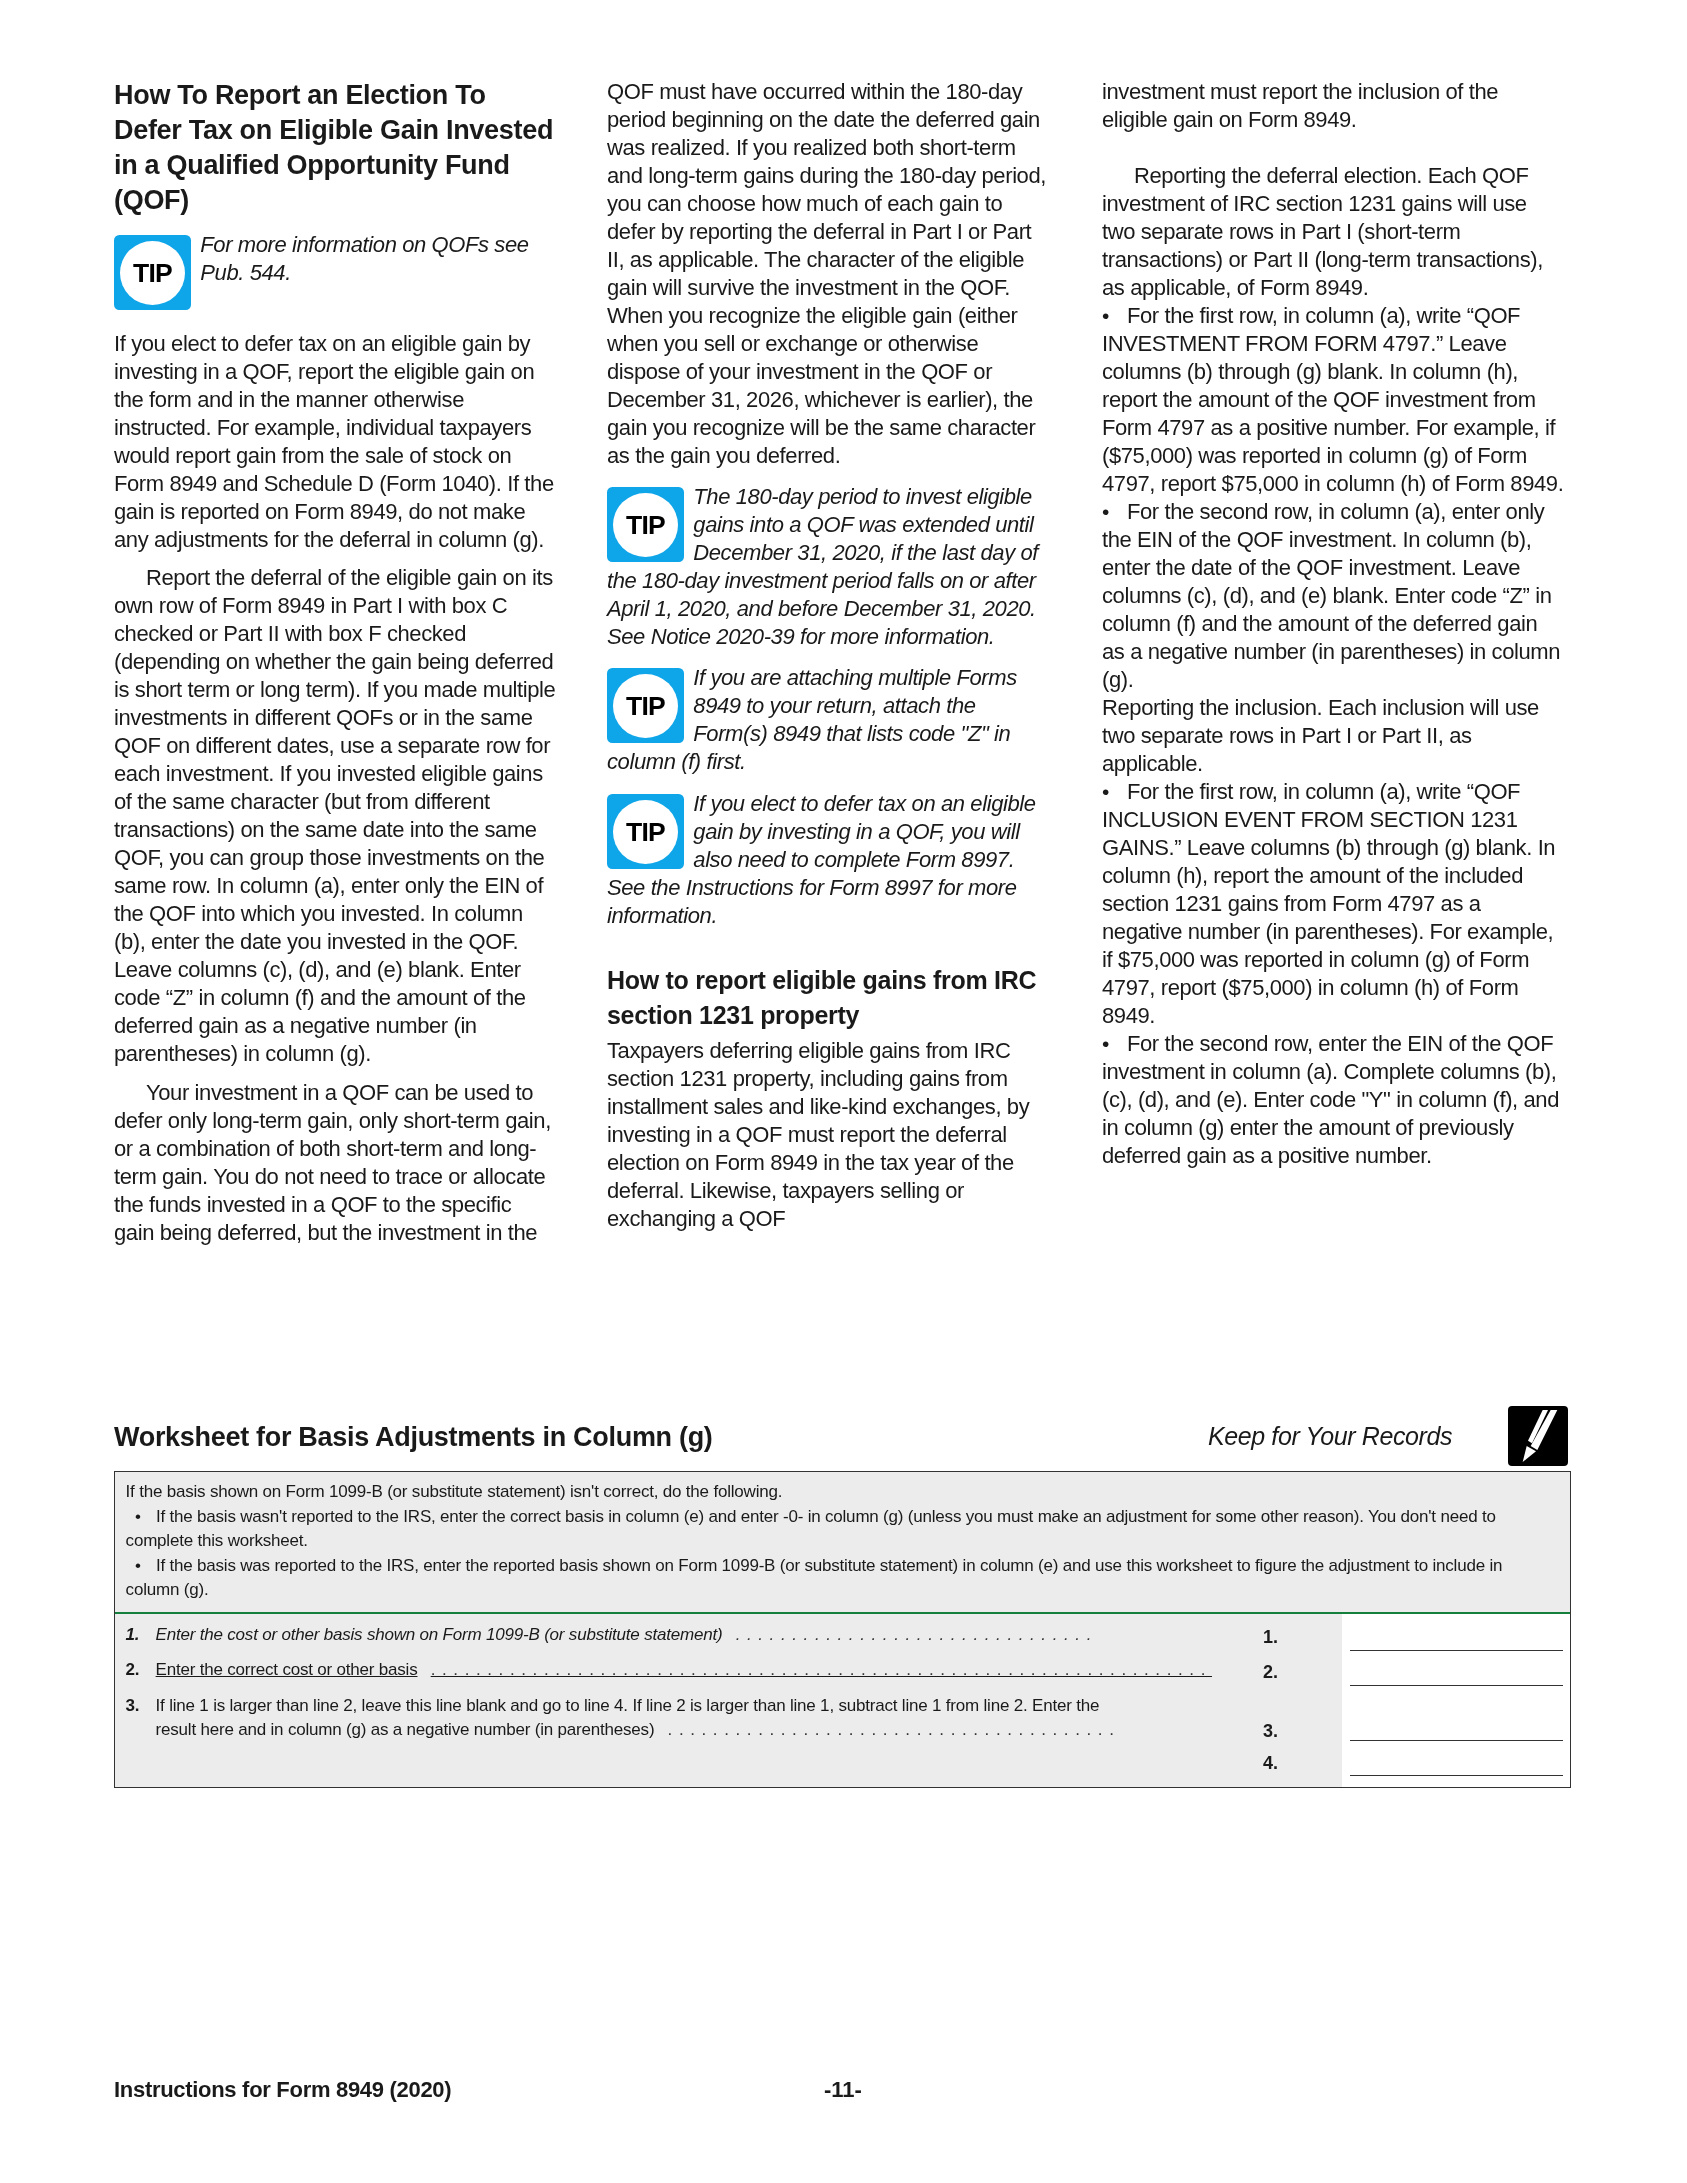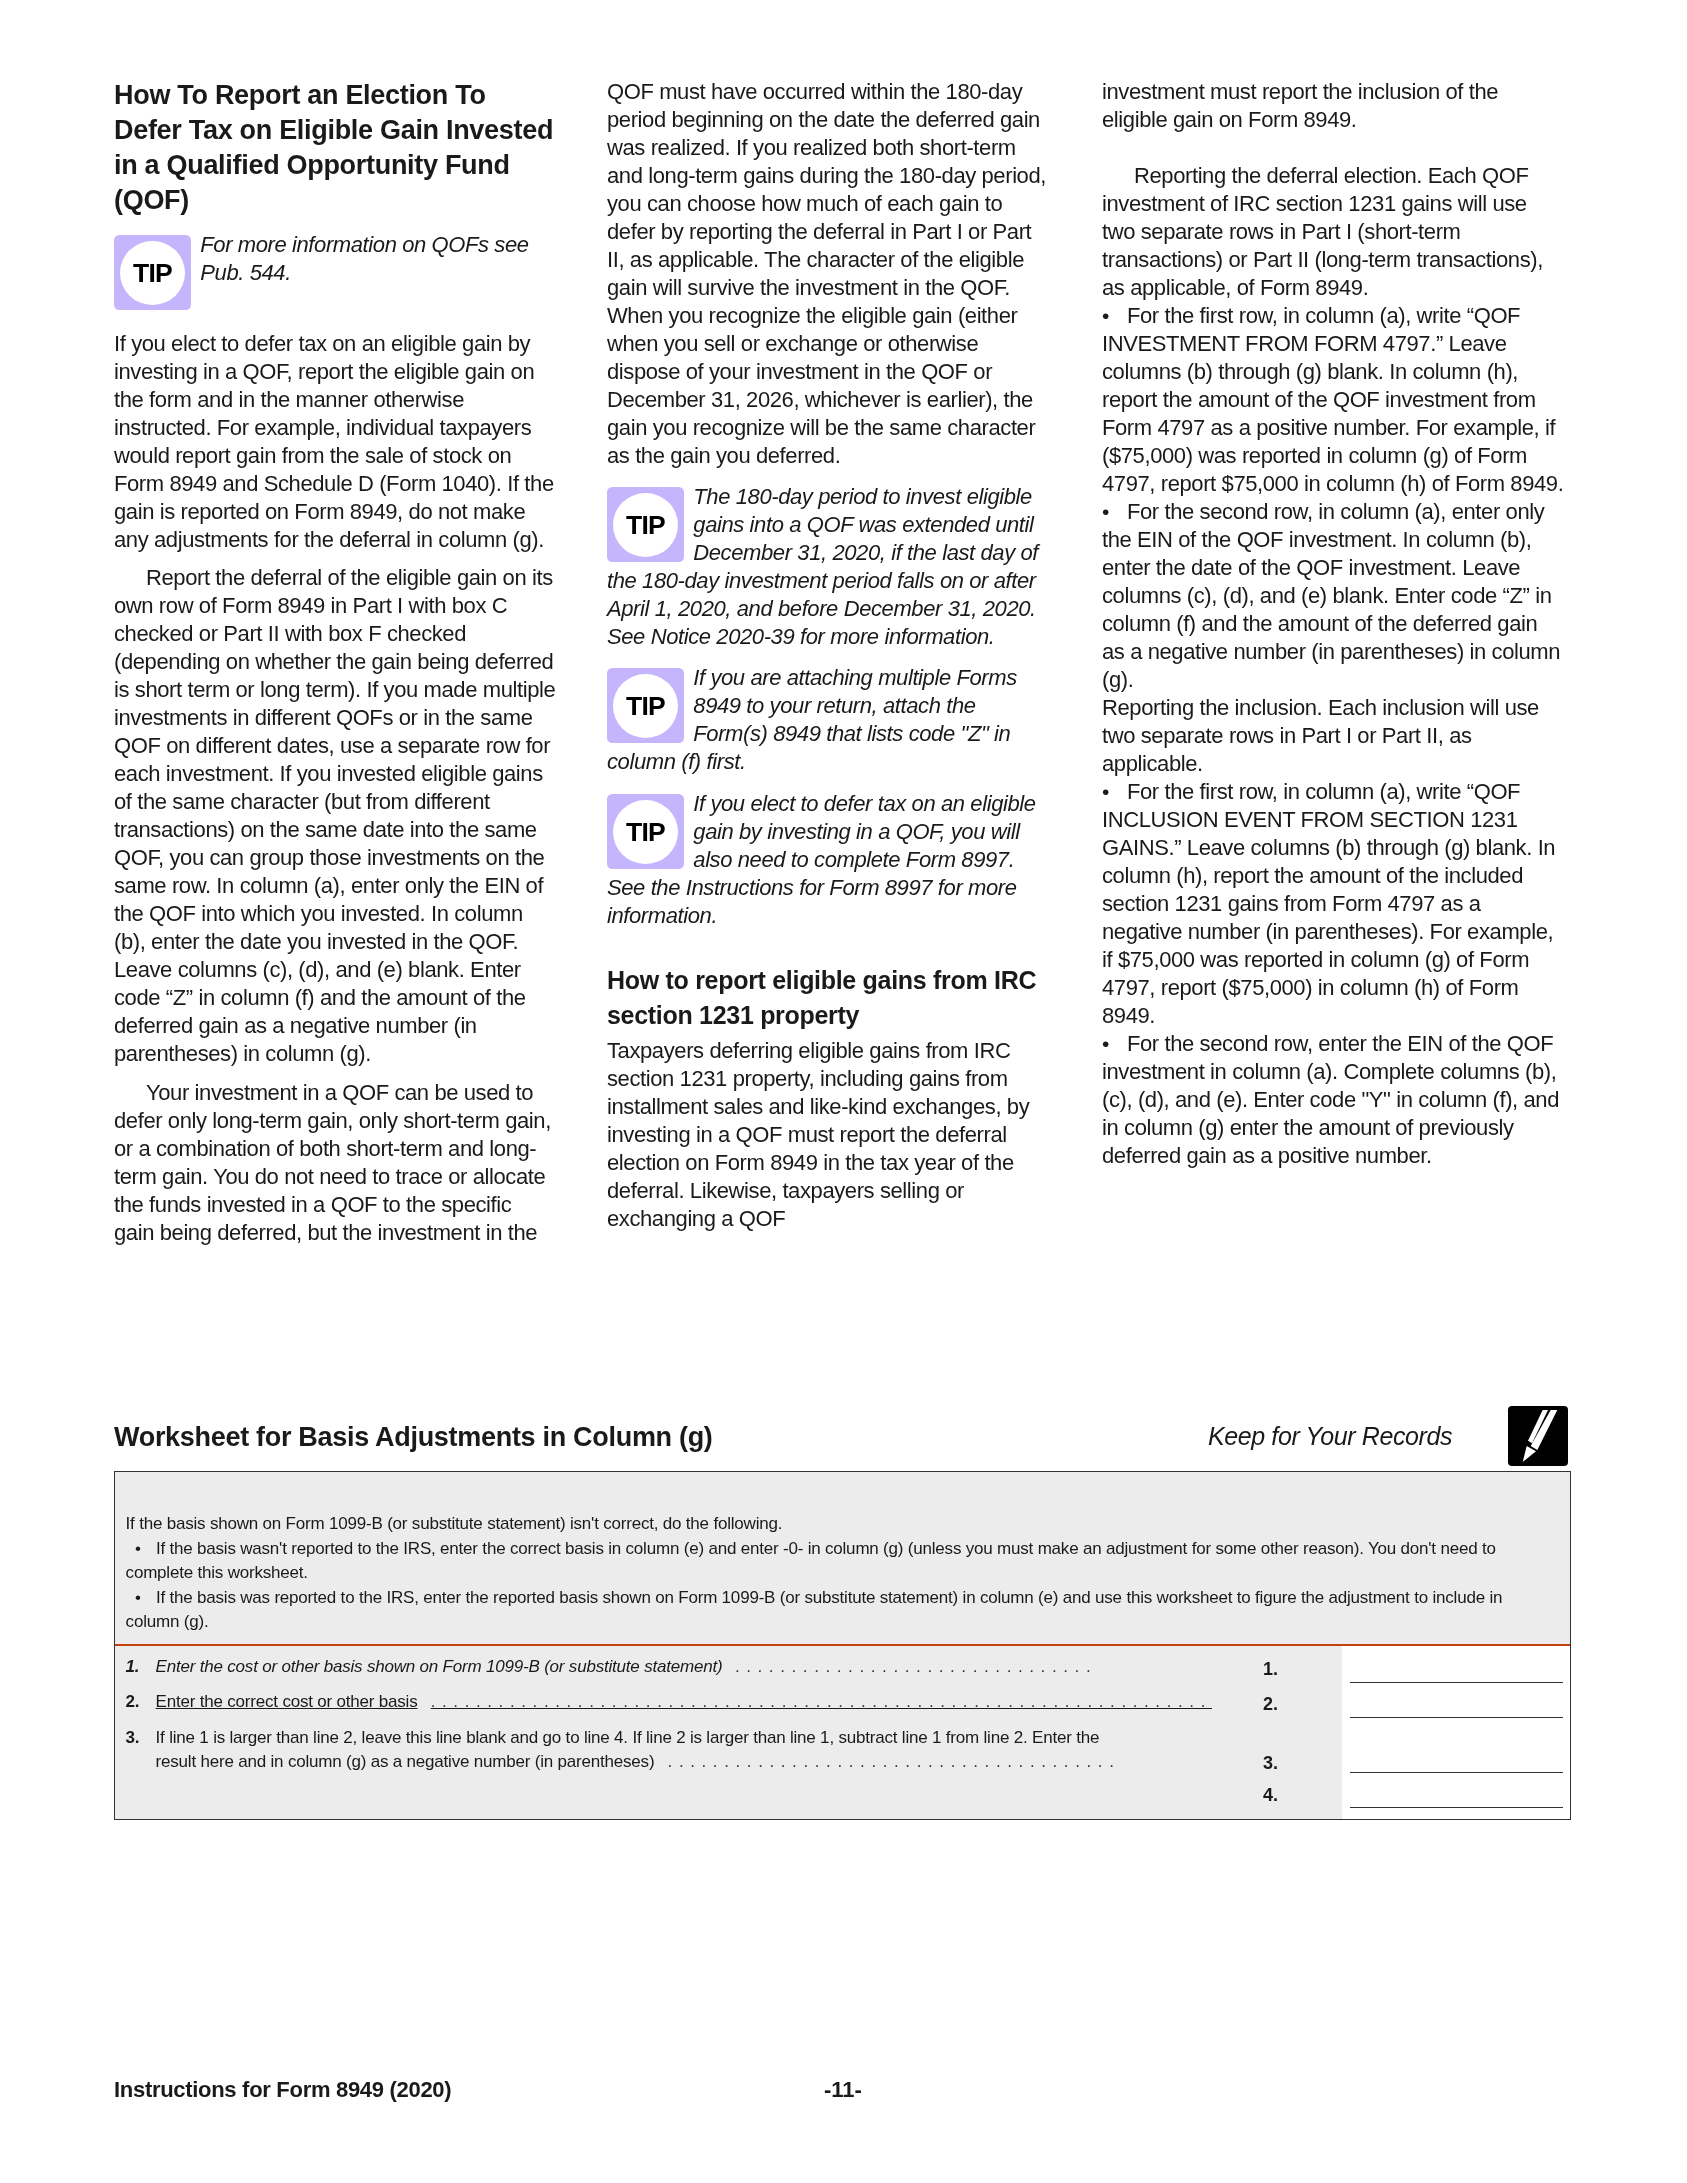--- a/index.html
+++ b/index.html
@@ -9,31 +9,31 @@
   #col1 { left:114px; }
   #col2 { left:607px; }
   #col3 { left:1102px; width:463px; }
   .h-main { font-weight:bold; font-size:27px; line-height:35px; margin:0 0 9.3px 0; letter-spacing:-0.3px; }
   .h-sub { font-weight:bold; font-size:25px; line-height:35px; margin:0 0 4px 0; letter-spacing:-0.3px; }
   p { margin:0; }
   .indent { text-indent:32px; }
   .gap { margin-top:10.6px; }
   .gap-lg { margin-top:17px; }
   .tip { font-style:italic; margin-top:13.2px; }
-  .tip-icon { float:left; width:77px; height:75px; margin:4px 9.3px 2.6px 0; background:#c4b5fd; border-radius:5.3px; position:relative; }
+  .tip-icon { float:left; width:77px; height:75px; margin:4px 9.3px 2.6px 0; background:#0ea5e9; border-radius:5.3px; position:relative; }
   .tip-icon .circle { position:absolute; left:6px; top:6px; width:65px; height:64px; background:#fff; border-radius:50%; display:flex; align-items:center; justify-content:center; font-style:normal; font-weight:bold; font-size:26.5px; color:#000; letter-spacing:-0.7px; }
   .clearfix::after { content:""; display:block; clear:both; }
   .bullet::before { content:"\2022"; display:inline-block; width:25px; font-size:21px; }
 
   
   #ws-title { position:absolute; left:114px; top:1422px; font-weight:bold; font-size:27px; letter-spacing:-0.3px; }
   #ws-keep { position:absolute; left:1208px; top:1422px; font-style:italic; font-size:25px; letter-spacing:-0.4px; }
   #pencil { position:absolute; left:1508px; top:1406px; width:60px; height:60px; background:#000; border-radius:4px; }
   #ws-box { position:absolute; left:114px; top:1471px; width:1455px; border:1.3px solid #333; background:#ececec; }
-  #ws-intro { padding:8px 10.6px 9.3px 10.6px; font-size:17px; line-height:24.5px; letter-spacing:-0.2px; border-bottom:2px solid #c2410c;margin-top:32px; }
+  #ws-intro { padding:8px 10.6px 9.3px 10.6px; font-size:17px; line-height:24.5px; letter-spacing:-0.2px; border-bottom:2px solid #15803d; }
   #ws-intro .b::before { content:"\2022"; display:inline-block; width:21px; padding-left:9.3px; }
   #ws-lines { position:relative; height:173px; }
   #ws-answer-col { position:absolute; right:0; top:0; width:228px; height:173px; background:#fff; }
   .ws-line { position:absolute; left:10.6px; font-size:17px; line-height:24.5px; letter-spacing:-0.2px; }
   .ws-num { display:inline-block; width:30px; font-weight:bold; }
   .dots { color:#333; letter-spacing:6.6px; }
   .ws-ref { position:absolute; left:1148px; font-weight:bold; font-size:18px; }
   .ws-blank { position:absolute; left:1235px; width:213px; border-bottom:1.3px solid #333; height:0.7px; }
   #footer-left { position:absolute; left:114px; top:2077px; font-weight:bold; font-size:22px; letter-spacing:-0.3px; }
   #footer-page { position:absolute; left:824px; top:2077px; font-weight:bold; font-size:22px; }

